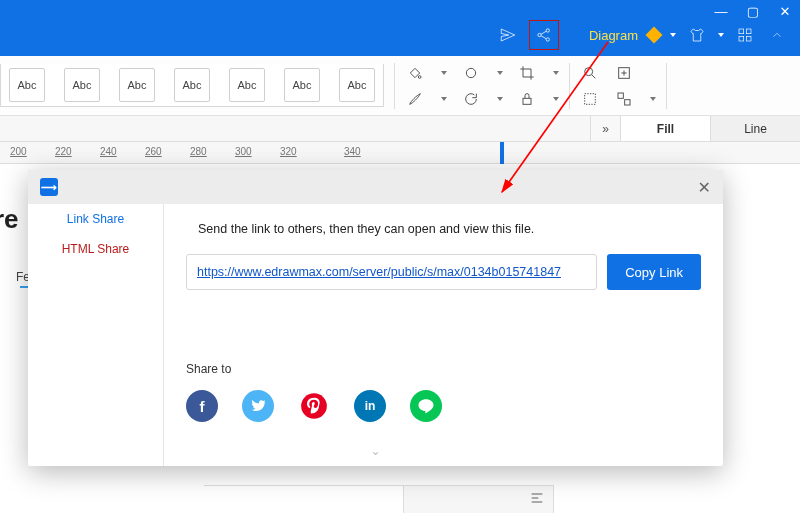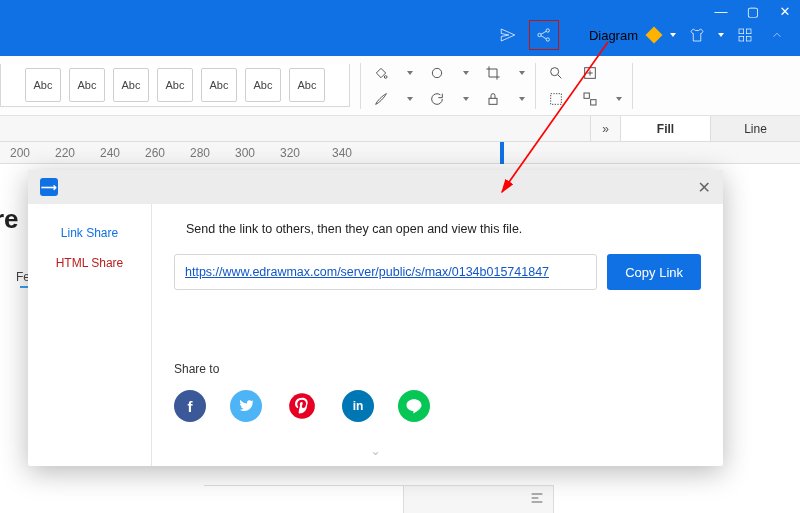--- a/index.html
+++ b/index.html
@@ -6,60 +6,60 @@
 body { width: 800px; height: 513px; background: #fff; overflow: hidden; position: relative; }
 
 
 .titlebar { background: #1071e5; height: 56px; position: relative; }
 .win-controls { position: absolute; right: 6px; top: 4px; display: flex; gap: 14px; }
 .win-controls span { color: #fff; font-size: 13px; width: 18px; text-align: center; cursor: pointer; }
 .title-right { position: absolute; right: 12px; bottom: 6px; display: flex; align-items: center; gap: 10px; }
 .ticon { display:flex; align-items:center; justify-content:center; width:22px; height:22px; }
 .ticon svg { stroke:#fff; fill:none; }
 .share-hl { border:1.5px solid #c01515; width:30px; height:30px; }
-.diagram-label { color:#000000; font-size:13px;margin-left:20px; }
+.diagram-label { color:#fde047; font-size:13px;margin-left:20px; }
 .diamond { width:12px; height:12px; background:#ffb300; transform:rotate(45deg); display:inline-block; }
 .dd { width:0;height:0;border-left:3px solid transparent;border-right:3px solid transparent;border-top:4px solid #fff; }
 
 
 .toolbar { background:#fdfdfd; height:60px; border-bottom:1px solid #e2e2e2; display:flex; align-items:center; }
-.abc-group { display:flex; gap:8px; padding:4px 24px; border:1px solid #d8d8d8; border-top:none; background:#fff; }
+.abc-group { display:flex; gap:19px; padding:4px 8px; border:1px solid #d8d8d8; border-top:none; background:#fff; }
 .abc { width:36px; height:34px; border:1px solid #cfcfcf; border-radius:2px; display:flex; align-items:center; justify-content:center; font-size:11px; color:#444; }
 .tool-sep { width:1px; height:46px; background:#ddd; margin: 0 10px; }
 .tool-col { display:flex; flex-direction:column; gap:6px; }
 .tool-row { display:flex; gap:14px; align-items:center; }
 .tool { width:20px; height:20px; display:flex; align-items:center; justify-content:center; position:relative; }
 .tool svg { stroke:#555; fill:none; stroke-width:1.5; }
 .tdd { width:0;height:0;border-left:3px solid transparent;border-right:3px solid transparent;border-top:4px solid #777; margin-left:2px; }
 
 
 .panelrow { height:26px; display:flex; border-bottom:1px solid #ddd; }
 .panelrow .spacer { flex:1; background:#f7f7f7; }
 .pan-collapse { width:30px; display:flex; align-items:center; justify-content:center; background:#f8f8f8; border-left:1px solid #ddd; font-size:12px; color:#555; }
 .ptab { width:90px; display:flex; align-items:center; justify-content:center; font-size:12px; color:#333; border-left:1px solid #ddd; background:#f0f0f0; }
 .ptab.active { background:#fff; font-weight:600; }
 
 .ruler { height:22px; background:#f7f7f7; border-bottom:1px solid #ddd; display:flex; align-items:flex-end; font-size:9px; color:#777; position:relative;}
-.ruler .tick { position:absolute; top:4px; font-size:12px; }
+.ruler .tick { position:absolute; top:4px; font-size:10px;text-decoration:underline; }
 .ruler-ind { position:absolute; top:0; height:22px; width:4px; background:#1071e5; }
 
 
 .canvas { position:absolute; left:0; top:164px; right:0; bottom:0; background:#fff; }
 .bigtext { position:absolute; left:-6px; top:40px; font-size:26px; font-weight:600; color:#222; }
 .fee { position:absolute; left:16px; top:106px; font-size:12px; color:#444; }
 .feeline { position:absolute; left:20px; top:122px; width:14px; height:2px; background:#39a0ed; }
 
 
 .dialog { position:absolute; left:28px; top:170px; width:695px; height:296px; background:#fff; box-shadow:0 6px 28px rgba(0,0,0,0.28); border-radius:2px; }
 .dlg-head { height:34px; background:#ececec; display:flex; align-items:center; padding:0 12px; }
 .dlg-head .logo { width:18px;height:18px;background:#1071e5;border-radius:3px;display:flex;align-items:center;justify-content:center;color:#fff;font-size:11px;font-weight:bold;margin-right:8px; }
 .dlg-head .title { font-size:13px; font-weight:600; color:#222; }
 .dlg-close { margin-left:auto; font-size:16px; color:#666; cursor:pointer; }
 .dlg-body { display:flex; height:calc(100% - 34px); }
-.dlg-side { width:124px; border-right:1px solid #e6e6e6; padding-top:14px; }
+.dlg-side { width:136px; border-right:1px solid #e6e6e6; }
 .dlg-side-item { padding:8px 0; text-align:center; font-size:12px; color:#b91c1c; cursor:pointer; }
 .dlg-side-item.active { color:#1071e5; }
 .dlg-main { flex:1; padding:18px 22px; }
 .dlg-desc { font-size:12.5px; color:#222; margin-bottom:18px;margin-left:12px; }
 .link-row { display:flex; gap:10px; align-items:center; }
 .link-box { flex:1; height:36px; border:1px solid #d6d6d6; border-radius:3px; display:flex; align-items:center; padding:16px 10px; }
 .link-box a { color:#1157c9; font-size:12.5px; text-decoration:underline; white-space:nowrap; overflow:hidden; text-overflow:ellipsis; }
 .copy-btn { height:36px; padding:0 18px; background:#1071e5; color:#fff; border:none; border-radius:3px; font-size:13px; cursor:pointer; }
 .share-to { margin-top:72px; }
 .share-to .lab { font-size:12px; color:#333; margin-bottom:14px; }
@@ -220,21 +220,21 @@
 </div>
 
 <div class="ruler">
   <span class="tick" style="left:10px">200</span>
   <span class="tick" style="left:55px">220</span>
   <span class="tick" style="left:100px">240</span>
   <span class="tick" style="left:145px">260</span>
   <span class="tick" style="left:190px">280</span>
   <span class="tick" style="left:235px">300</span>
   <span class="tick" style="left:280px">320</span>
-  <span class="tick" style="left:332px">340</span>
+  <span class="tick" style="left:344px">340</span>
   <span class="ruler-ind" style="left:500px"></span>
 </div>
 
 <div class="canvas">
   <div class="bigtext">re</div>
   <div class="fee">Fee</div>
   <div class="feeline"></div>
 </div>
 
 <div class="bottom-stub"></div>

